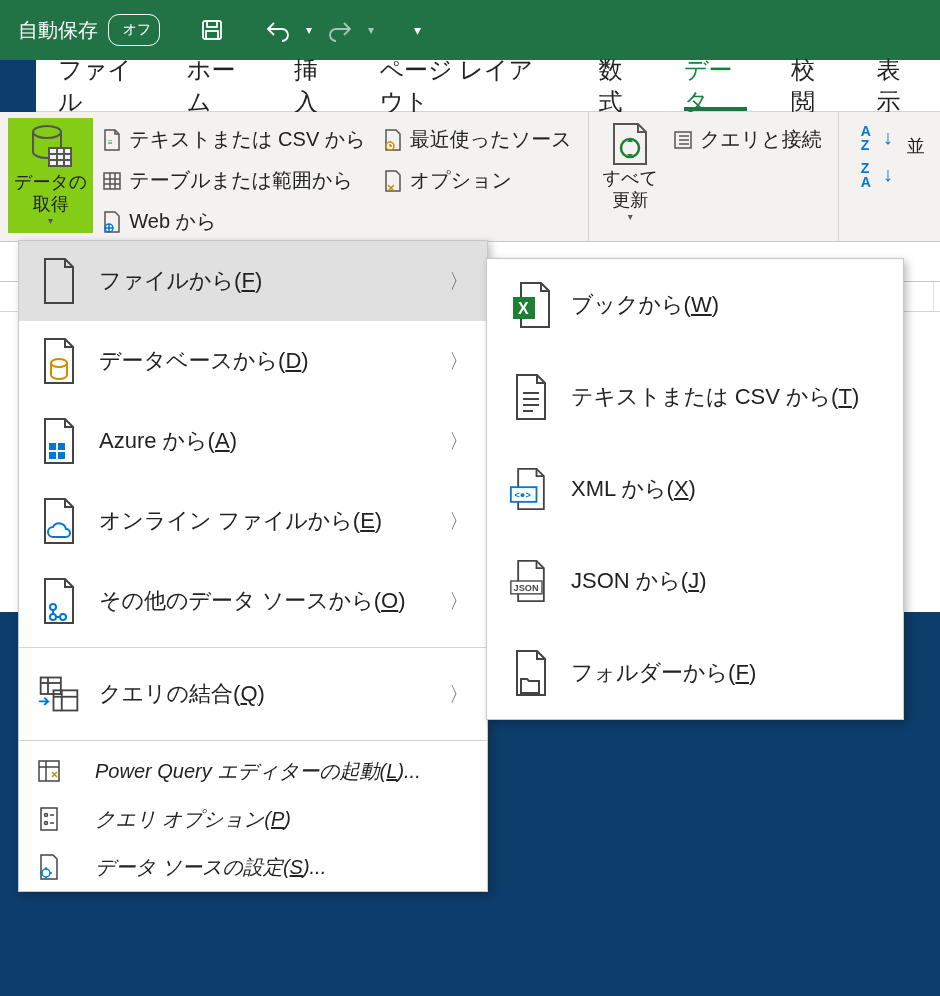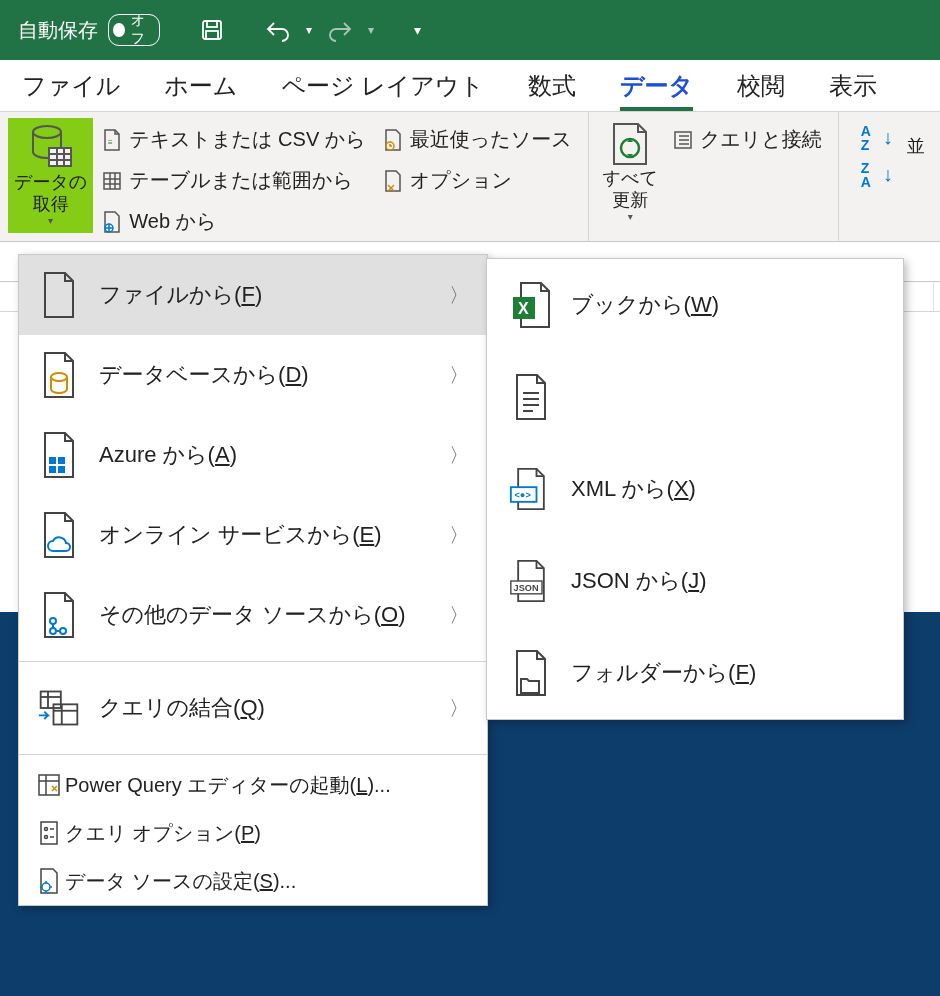--- a/index.html
+++ b/index.html
@@ -1,54 +1,54 @@
 <!DOCTYPE html>
 <html><head>
 <meta charset="utf-8">
 <style>
 * { box-sizing: border-box; margin: 0; padding: 0; font-family: "Yu Gothic UI", "Segoe UI", sans-serif; }
 body { width: 940px; height: 996px; background: #0d3d6b; overflow: hidden; }
 
 .titlebar { background: #217346; height: 60px; display: flex; align-items: center; padding: 0 18px; gap: 14px; }
 .autosave { color: #fff; font-size: 20px; display: flex; align-items: center; gap: 10px; }
-.autosave-toggle { width: 52px; height: 32px; border: 1.5px solid #fff; border-radius: 11px; display: flex; align-items: center; padding: 6px 4px; position: relative; }
+.autosave-toggle { width: 52px; height: 32px; border: 1.5px solid #fff; border-radius: 11px; display: flex; align-items: center; padding: 6px 4px; position: relative; flex-direction: column; }
 .autosave-toggle .knob { width: 14px; height: 14px; background: #fff; border-radius: 50%; }
 .autosave-toggle .txt { color: #fff; font-size: 14px; margin-left: 6px; }
 .tb-icon { color: #fff; font-size: 22px; cursor: pointer; }
 .tb-sep { width: 12px; }
 
-.ribbon-tabs { background: #fff; height: 52px; display: flex; align-items: center; border-bottom: 1px solid #d4d4d4; }
+.ribbon-tabs { background: #fff; height: 52px; display: flex; align-items: center; border-bottom: 1px solid #d4d4d4; margin-left: 36px; }
 .ribbon-tab { padding: 0 22px; height: 100%; display: flex; align-items: center; font-size: 24px; color: #222; cursor: pointer; position: relative; }
-.ribbon-tab.active { color: #1d4ed8; font-weight: 700; }
+.ribbon-tab.active { color: #15803d; font-weight: 400; }
 .ribbon-tab.active::after { content: ""; position: absolute; bottom: 0; left: 22px; right: 22px; height: 4px; background: #217346; }
 
 .ribbon-body { background: #f3f2f1; height: 130px; display: flex; border-bottom: 1px solid #c8c8c8; position: relative; }
 .ribbon-group { display: flex; align-items: flex-start; padding: 6px 8px; border-right: 1px solid #d4d4d4; }
 .big-btn { display: flex; flex-direction: column; align-items: center; justify-content: flex-start; padding: 4px 6px; cursor: pointer; background: #84cc16; height: 115px; }
 .big-btn .bicon { font-size: 44px; color: #444; margin-bottom: 2px; }
 .big-btn .blabel { font-size: 18px; color: #222; text-align: center; line-height: 1.2; }
 .small-btn { display: flex; align-items: center; gap: 6px; font-size: 20px; color: #222; padding: 4px 8px; cursor: pointer; white-space: nowrap; }
 .small-btn.disabled { color: #9a9a9a; }
 .sicon { width: 22px; height: 22px; display: inline-flex; align-items: center; justify-content: center; font-size: 18px; }
 .col { display: flex; flex-direction: column; gap: 6px; padding: 4px 0; }
 
 .formula-area { background: #fff; height: 40px; border-bottom: 1px solid #c8c8c8; }
 
 .sheet-area { background: #fff; height: 330px; position: relative; }
 .sheet-col-hdr { position: absolute; top: 0; left: 0; right: 0; height: 30px; border-bottom: 1px solid #d4d4d4; display: flex; }
 .sheet-col-hdr .ch { width: 80px; text-align: center; font-size: 18px; color: #555; border-right: 1px solid #e0e0e0; }
 
 .menu { position: absolute; background: #fff; border: 1px solid #c8c8c8; box-shadow: 3px 3px 8px rgba(0,0,0,0.25); z-index: 100; }
-.menu1 { left: 18px; top: 254px; width: 470px; }
+.menu1 { left: 18px; top: 240px; width: 470px; }
 .menu-item { display: flex; align-items: center; padding: 18px 18px; cursor: pointer; gap: 18px; font-size: 22px; color: #222; position: relative; }
 .menu-item.hl { background: #e0e0e0; }
 .menu-item .micon { width: 44px; height: 44px; display: flex; align-items: center; justify-content: center; }
 .menu-item .chev { margin-left: auto; font-size: 20px; color: #666; }
 .menu-sep { height: 1px; background: #d4d4d4; margin: 6px 0; }
-.menu-item.small { padding: 10px 16px; font-size: 20px; gap: 2px; }
+.menu-item.small { padding: 10px 16px; font-size: 20px; gap: 32px; font-style: italic; }
 .menu-item.small .micon { width: 28px; height: 28px; }
 
 .menu2 { left: 486px; top: 258px; width: 418px; }
 .menu2 .menu-item { padding: 24px 22px; }
 
 .under { text-decoration: underline; }
 
 
 svg { display: block; }
 </style>
@@ -91,20 +91,23 @@
 </div>
 
 <div class="ribbon-tabs">
   <div class="ribbon-tab">
       <span>ファイル</span>
     </div>
   <div class="ribbon-tab">
       <span>ホーム</span>
     </div>
   <div class="ribbon-tab">
+      <span>挿入</span>
+    </div>
+  <div class="ribbon-tab">
       <span>ページ レイアウト</span>
     </div>
   <div class="ribbon-tab">
       <span>数式</span>
     </div>
   <div class="ribbon-tab active">
       <span>データ</span>
     </div>
   <div class="ribbon-tab">
       <span>校閲</span>
@@ -285,21 +288,21 @@
   </div>
 
   <div class="menu-item">
     <span class="micon">
       <svg width="40" height="48" viewBox="0 0 40 48" fill="none" stroke="#444" stroke-width="2">
           <path d="M6 2 H26 L34 10 V46 H6 Z"></path>
           <path d="M26 2 V10 H34"></path>
           <path d="M14 40 A5 5 0 0 1 14 30 A7 7 0 0 1 27 32 A4 4 0 0 1 27 40 Z" stroke="#0078d4"></path>
         </svg>
     </span>
-    <span><span>オンライン サービスから(</span><span class="under">E</span><span>)</span></span>
+    <span><span>オンライン ファイルから(</span><span class="under">E</span><span>)</span></span>
     <span class="chev">〉</span>
   </div>
 
   <div class="menu-item">
     <span class="micon">
       <svg width="40" height="48" viewBox="0 0 40 48" fill="none" stroke="#444" stroke-width="2">
           <path d="M6 2 H26 L34 10 V46 H6 Z"></path>
           <path d="M26 2 V10 H34"></path>
           <circle cx="14" cy="30" r="3" stroke="#0078d4"></circle>
           <circle cx="24" cy="40" r="3" stroke="#0078d4"></circle>
@@ -386,20 +389,21 @@
     <span class="micon">
       <svg width="40" height="48" viewBox="0 0 40 48" fill="none" stroke="#444" stroke-width="2">
           <path d="M6 2 H26 L34 10 V46 H6 Z"></path>
           <path d="M26 2 V10 H34"></path>
           <line x1="12" y1="20" x2="28" y2="20"></line>
           <line x1="12" y1="26" x2="28" y2="26"></line>
           <line x1="12" y1="32" x2="28" y2="32"></line>
           <line x1="12" y1="38" x2="22" y2="38"></line>
         </svg>
     </span>
+    <span><span>テキストまたは CSV から(</span><span class="under">T</span><span>)</span></span>
   </div>
 
   <div class="menu-item">
     <span class="micon">
       <svg width="48" height="48" viewBox="0 0 48 48" fill="none" stroke="#444" stroke-width="2">
           <path d="M10 2 H30 L38 10 V46 H10 Z"></path>
           <path d="M30 2 V10 H38"></path>
           <rect x="2" y="22" width="28" height="16" fill="#fff" stroke="#0078d4" stroke-width="2"></rect>
           <text x="6" y="34" font-size="10" fill="#0078d4" stroke="none" font-weight="bold">&lt;●&gt;</text>
         </svg>

